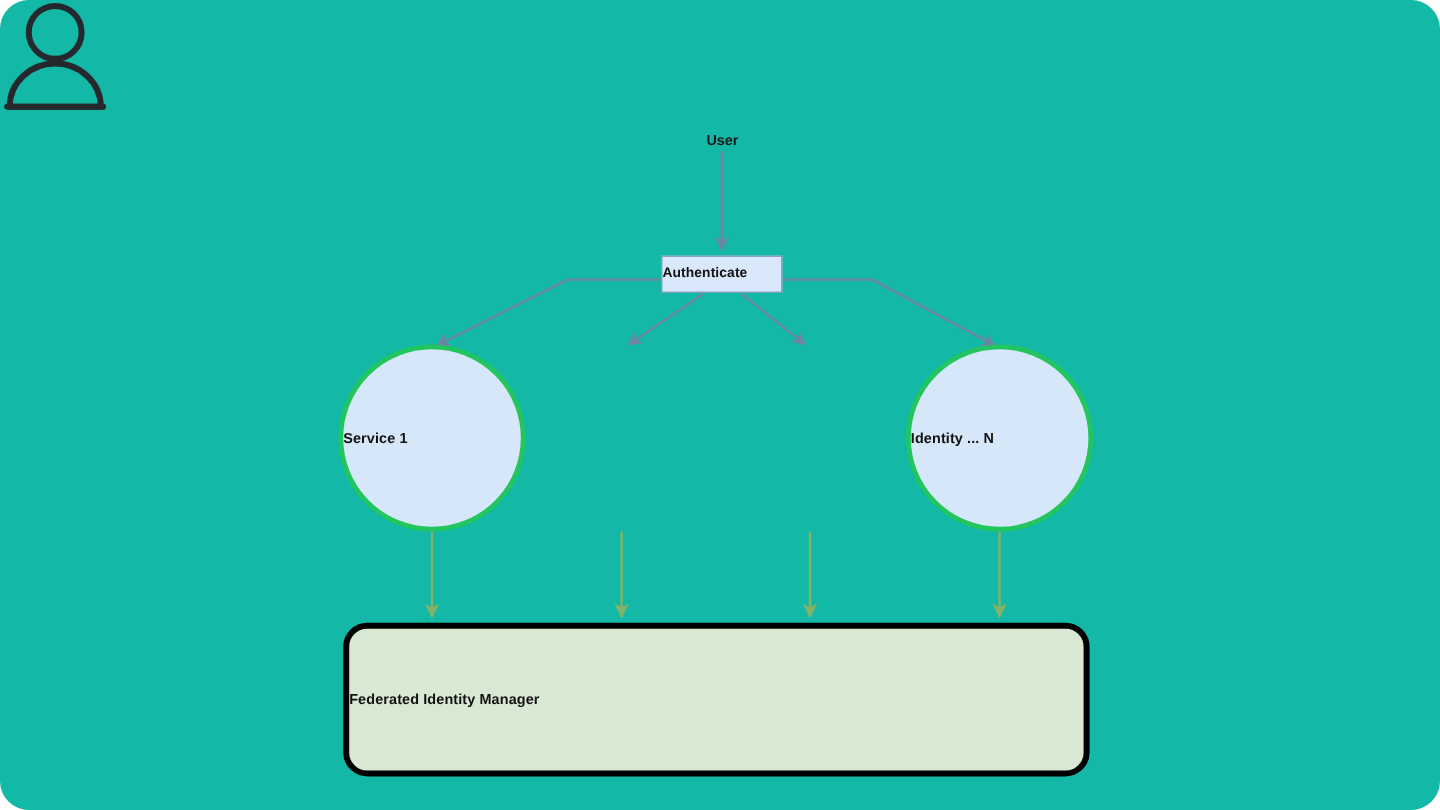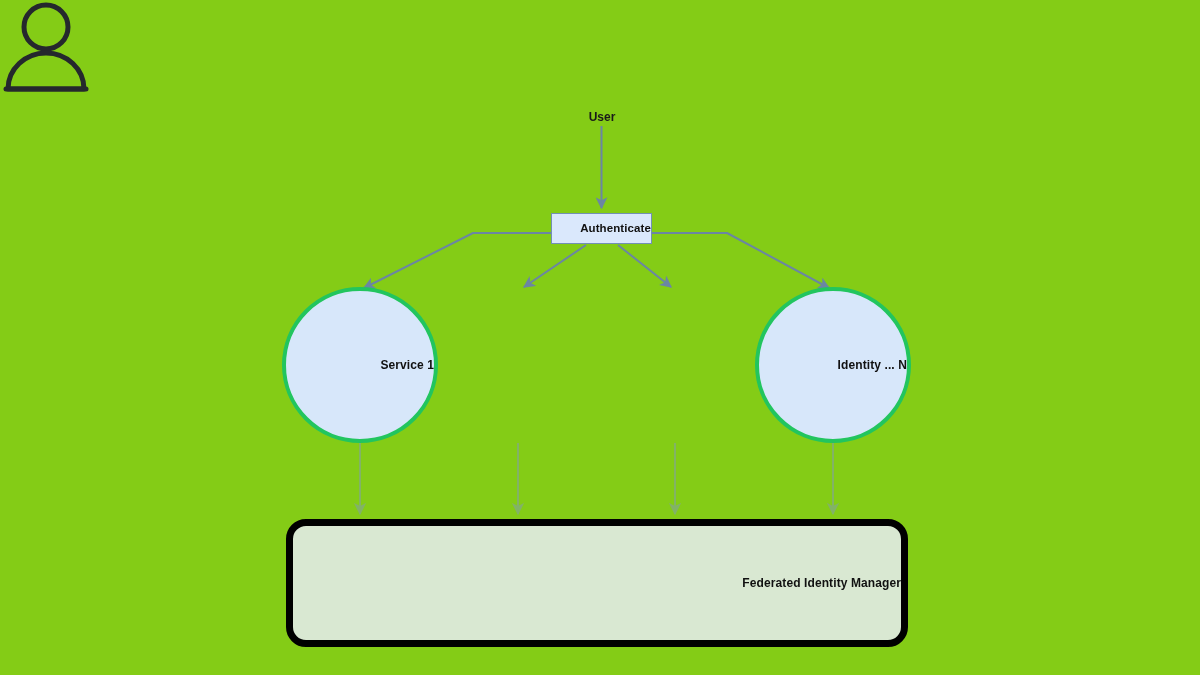--- a/index.html
+++ b/index.html
@@ -7,36 +7,37 @@
     padding: 0;
     background: #ffffff;
   }
   body {
     font-family: "Liberation Sans", sans-serif;
   }
   #canvas {
     position: relative;
     width: 1200px;
     height: 675px;
-    background: #84cc16;
+    background: #14b8a6;
     overflow: hidden;
+    border-radius: 24px;
   }
   #edges {
     position: absolute;
     left: 0;
     top: 0;
     width: 1200px;
     height: 675px;
   }
   .node {
     position: absolute;
     box-sizing: border-box;
     display: flex;
     align-items: center;
-    justify-content: flex-end;
+    justify-content: flex-start;
   }
   .node-label {
     font-size: 12px;
     font-weight: bold;
     color: #111111;
     text-align: center;
     letter-spacing: 0.1px;
     line-height: 1.2;
     white-space: nowrap;
   }
@@ -82,21 +83,21 @@
   #service-2 { left: 440px; }
   #service-3 { left: 597px; }
   #service-n { left: 755px; }
   
   #fim-box {
     left: 286px;
     top: 519px;
     width: 622px;
     height: 128px;
     background: #d9e8d2;
-    border: 7px solid #000000;
+    border: 5px solid #000000;
     border-radius: 20px;
   }
   #fim-box .node-label {
     font-size: 12px;
   }
 </style>
 </head>
 <body>
 
 <div id="canvas">

